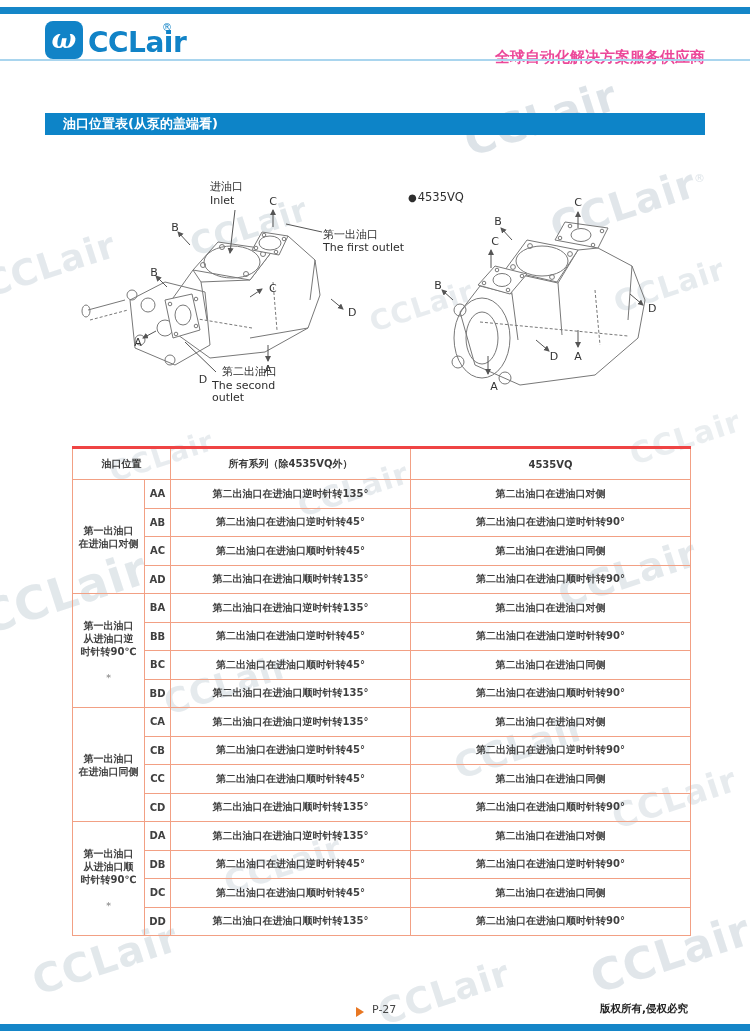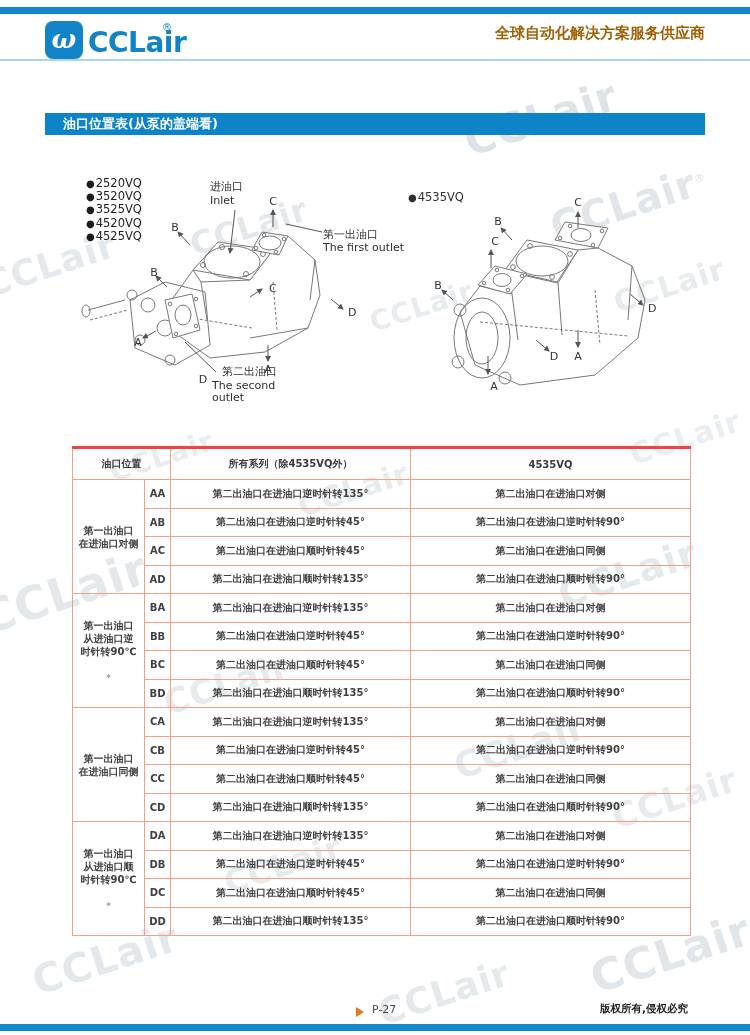--- a/index.html
+++ b/index.html
@@ -7,21 +7,21 @@
         font-family:"DejaVu Sans","Liberation Sans",sans-serif;color:#3f3f3f;}
 
   
   .topbar{position:absolute;left:0;top:7px;width:750px;height:7px;background:#1586c8;}
   .bottombar{position:absolute;left:0;top:1024px;width:750px;height:7px;background:#1586c8;}
   .logo-box{position:absolute;left:45px;top:21px;width:38px;height:38px;background:#1183c7;border-radius:8px;}
   .logo-glyph{position:absolute;left:0;top:0;width:38px;height:38px;text-align:center;line-height:36px;
         color:#fff;font-family:"DejaVu Serif",serif;font-style:italic;font-weight:bold;font-size:26px;}
   .logo-text{position:absolute;left:88px;top:26px;font-size:28px;font-weight:bold;color:#1183c7;letter-spacing:-0.5px;}
   .logo-reg{position:absolute;left:162px;top:22px;font-size:10px;color:#1183c7;}
-  .slogan{position:absolute;right:45px;top:24px;font-size:15px;font-weight:bold;color:#a16207;}
+  .slogan{position:absolute;right:45px;top:48px;font-size:15px;font-weight:bold;color:#ec4899;}
   .header-line{position:absolute;left:0;top:59px;width:750px;height:2px;background:#a9d5ee;}
   .section-bar{position:absolute;left:45px;top:113px;width:660px;height:22px;background:#0d84c8;}
   .section-title{color:#fff;font-size:13px;font-weight:bold;line-height:22px;padding-left:18px;}
 
   
   .wm{position:absolute;font-weight:bold;color:#b5c3cd;transform:rotate(-18deg);
       white-space:nowrap;pointer-events:none;letter-spacing:1px;}
   .wmreg{position:absolute;color:#b5c3cd;pointer-events:none;}
 
   
@@ -87,27 +87,20 @@
   </div>
   <div class="logo-text">CCLair</div>
   <div class="logo-reg">®</div>
   <div class="slogan">全球自动化解决方案服务供应商</div>
   <div class="header-line"></div>
 
   <div class="section-bar">
     <div class="section-title">油口位置表(从泵的盖端看)</div>
   </div>
 
-  <div class="models">
-    <div><span class="bullet">●</span><span>2520VQ</span></div>
-    <div><span class="bullet">●</span><span>3520VQ</span></div>
-    <div><span class="bullet">●</span><span>3525VQ</span></div>
-    <div><span class="bullet">●</span><span>4520VQ</span></div>
-    <div><span class="bullet">●</span><span>4525VQ</span></div>
-  </div>
 
   <div class="dlabel center" style="left:210px;top:181px;width:56px;">进油口</div>
   <div class="dlabel center" style="left:210px;top:195px;width:56px;">Inlet</div>
   <div class="dlabel" style="left:323px;top:229px;">第一出油口</div>
   <div class="dlabel" style="left:323px;top:242px;">The first outlet</div>
   <div class="dlabel center" style="left:222px;top:366px;width:62px;">第二出油口</div>
   <div class="dlabel center" style="left:212px;top:380px;width:86px;">The second outlet</div>
 
   <div class="dlabel" style="left:408px;top:191px;font-size:11.5px;">
     <span class="bullet">●</span><span>4535VQ</span>

